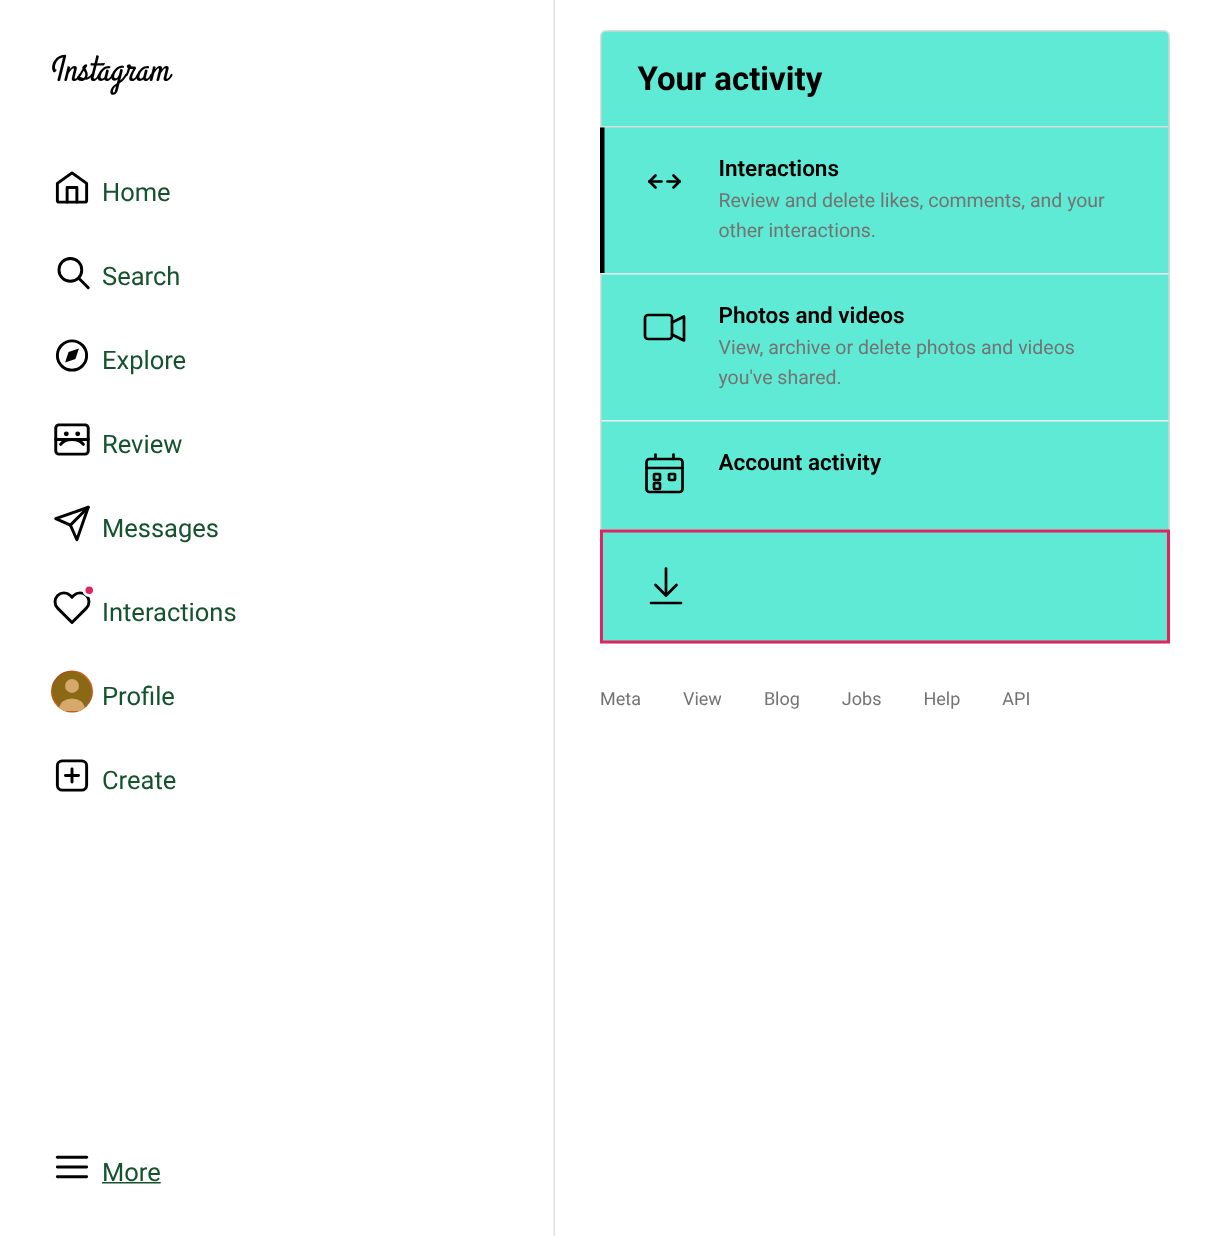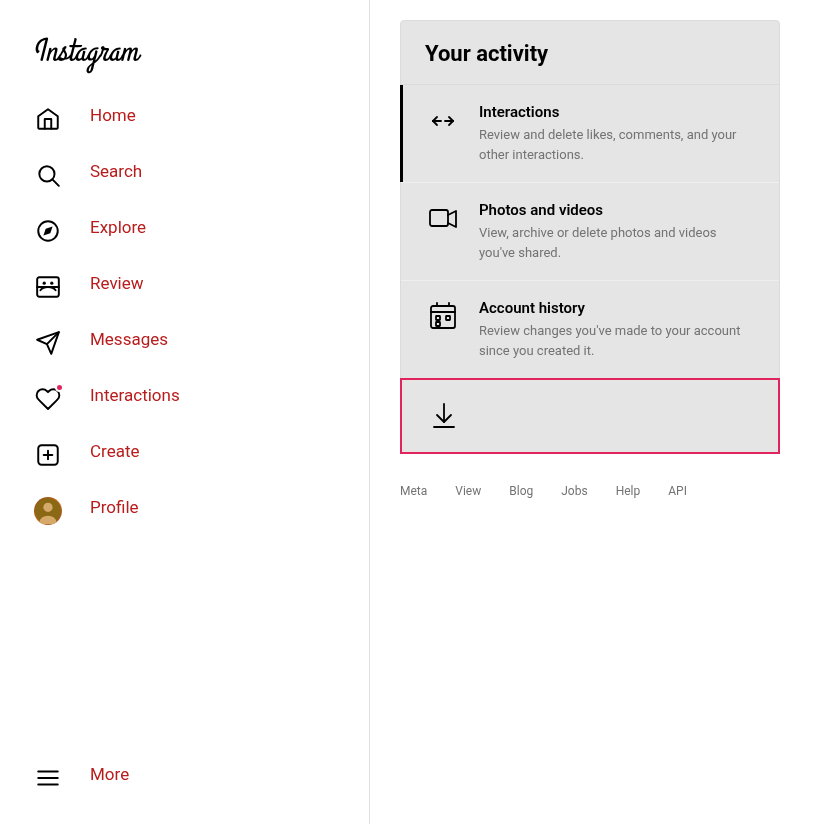--- a/index.html
+++ b/index.html
@@ -18,47 +18,47 @@
       min-width: 370px;
       height: 100%;
       background: #fff;
       border-right: 1px solid #e0e0e0;
       display: flex;
       flex-direction: column;
       padding: 20px 20px 20px 24px;
     }
 
     .instagram-logo {
-      font-size: 32px;
+      font-size: 24px;
       font-family: 'Billabong', 'Grand Hotel', cursive;
       font-style: italic;
       font-weight: 400;
-      margin-bottom: 20px;
+      margin-bottom: 36px;
       margin-top: 10px;
       padding-left: 8px;
       letter-spacing: 0.5px;
     }
 
     .nav-items {
       display: flex;
       flex-direction: column;
       gap: 4px;
       flex: 1;
     }
 
     .nav-item {
       display: flex;
-      align-items: flex-start;
-      gap: 28px;
+      align-items: flex-end;
+      gap: 6px;
       padding: 12px 10px;
       border-radius: 12px;
       cursor: pointer;
       font-size: 17px;
       font-weight: 400;
-      color: #b91c1c;
+      color: #14532d;
       position: relative;
     }
 
     .nav-icon {
       width: 28px;
       height: 28px;
       display: flex;
       align-items: center;
       justify-content: center;
       flex-shrink: 0;
@@ -96,21 +96,21 @@
 
     
     .main-content {
       flex: 1;
       padding: 20px 30px;
       overflow-y: auto;
       background: #fff;
     }
 
     .activity-panel {
-      background: #e5e5e5;
+      background: #5eead4;
       border: 1px solid #dbdbdb;
       border-radius: 4px;
       max-width: 380px;
       margin-bottom: 30px;
     }
 
     .activity-header {
       padding: 20px 24px 18px;
       border-bottom: 1px solid #dbdbdb;
     }
@@ -266,45 +266,45 @@
         <svg viewBox="0 0 24 24" fill="none" stroke="#000" stroke-width="1.8" stroke-linecap="round" stroke-linejoin="round">
           <path d="M20.84 4.61a5.5 5.5 0 00-7.78 0L12 5.67l-1.06-1.06a5.5 5.5 0 00-7.78 7.78l1.06 1.06L12 21.23l7.78-7.78 1.06-1.06a5.5 5.5 0 000-7.78z"></path>
         </svg>
         <div class="notification-dot"></div>
       </div>
       <span>Interactions</span>
     </div>
 
     <div class="nav-item">
       <div class="nav-icon">
-        <svg viewBox="0 0 24 24" fill="none" stroke="#000" stroke-width="1.8" stroke-linecap="round" stroke-linejoin="round">
-          <rect x="3" y="3" width="18" height="18" rx="3"></rect>
-          <line x1="12" y1="8" x2="12" y2="16"></line>
-          <line x1="8" y1="12" x2="16" y2="12"></line>
-        </svg>
-      </div>
-      <span>Create</span>
-    </div>
-
-    <div class="nav-item">
-      <div class="nav-icon">
         <div class="profile-avatar">
           <svg viewBox="0 0 28 28" width="28" height="28">
             <circle cx="14" cy="14" r="14" fill="#8B6914"></circle>
             <circle cx="14" cy="10" r="5" fill="#D4A96A"></circle>
             <ellipse cx="14" cy="26" rx="9" ry="7" fill="#D4A96A"></ellipse>
           </svg>
         </div>
       </div>
       <span>Profile</span>
     </div>
 
+    <div class="nav-item">
+      <div class="nav-icon">
+        <svg viewBox="0 0 24 24" fill="none" stroke="#000" stroke-width="1.8" stroke-linecap="round" stroke-linejoin="round">
+          <rect x="3" y="3" width="18" height="18" rx="3"></rect>
+          <line x1="12" y1="8" x2="12" y2="16"></line>
+          <line x1="8" y1="12" x2="16" y2="12"></line>
+        </svg>
+      </div>
+      <span>Create</span>
+    </div>
+
   </div>
 
-  <div class="nav-item" style="margin-top: auto;">
+  <div class="nav-item" style="margin-top: auto; text-decoration: underline;">
     <div class="nav-icon">
       <svg viewBox="0 0 24 24" fill="none" stroke="#000" stroke-width="1.8" stroke-linecap="round">
         <line x1="3" y1="6" x2="21" y2="6"></line>
         <line x1="3" y1="12" x2="21" y2="12"></line>
         <line x1="3" y1="18" x2="21" y2="18"></line>
       </svg>
     </div>
     <span>More</span>
   </div>
 </nav>
@@ -355,22 +355,21 @@
             <rect x="4" y="5" width="24" height="22" rx="2"></rect>
             <line x1="10" y1="5" x2="10" y2="2"></line>
             <line x1="22" y1="5" x2="22" y2="2"></line>
             <line x1="4" y1="11" x2="28" y2="11"></line>
             <rect x="9" y="15" width="4" height="4" rx="0.5"></rect>
             <rect x="19" y="15" width="4" height="4" rx="0.5"></rect>
             <rect x="9" y="21" width="4" height="4" rx="0.5"></rect>
           </svg>
         </div>
         <div class="activity-item-text">
-          <div class="activity-item-title">Account history</div>
-          <div class="activity-item-desc">Review changes you've made to your account since you created it.</div>
+          <div class="activity-item-title">Account activity</div>
         </div>
       </li>
 
       <li class="activity-item highlighted" style="border: 2.5px solid #e0245e;">
         <div class="activity-item-icon">
           <svg viewBox="0 0 32 32" fill="none" stroke="#000" stroke-width="1.8" stroke-linecap="round" stroke-linejoin="round">
             <line x1="16" y1="4" x2="16" y2="22"></line>
             <polyline points="9,15 16,22 23,15"></polyline>
             <line x1="6" y1="27" x2="26" y2="27"></line>
           </svg>

